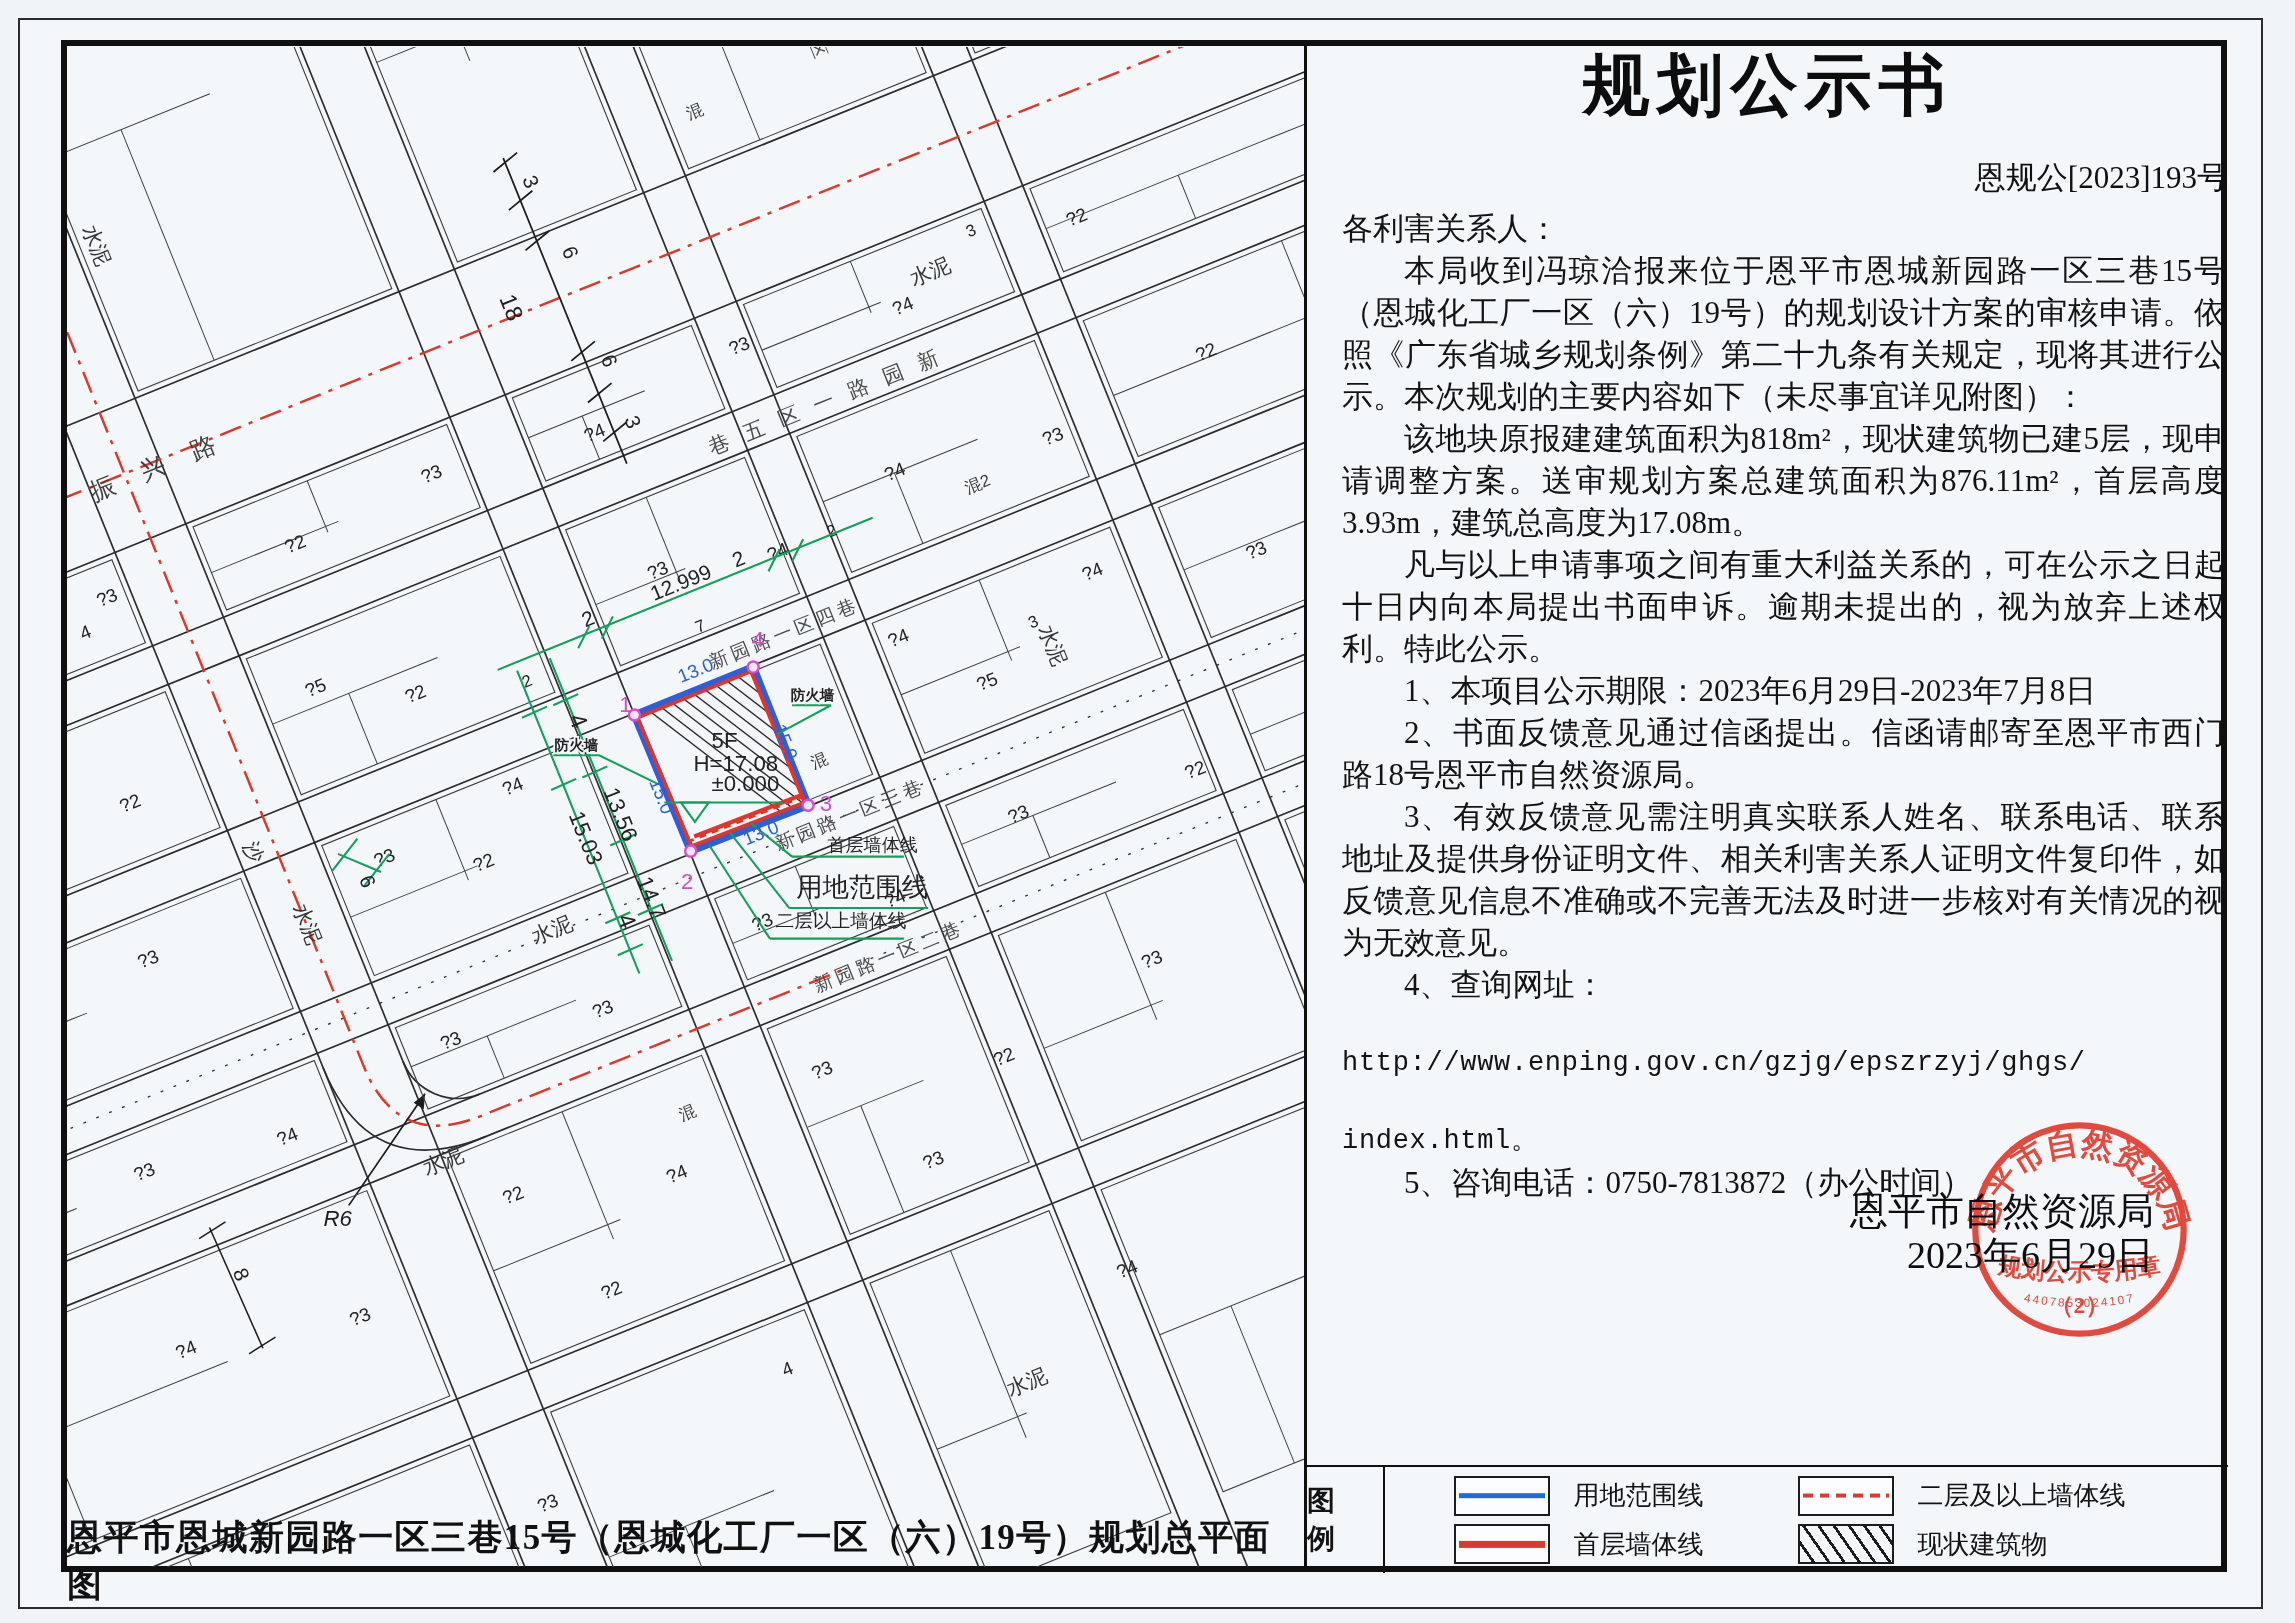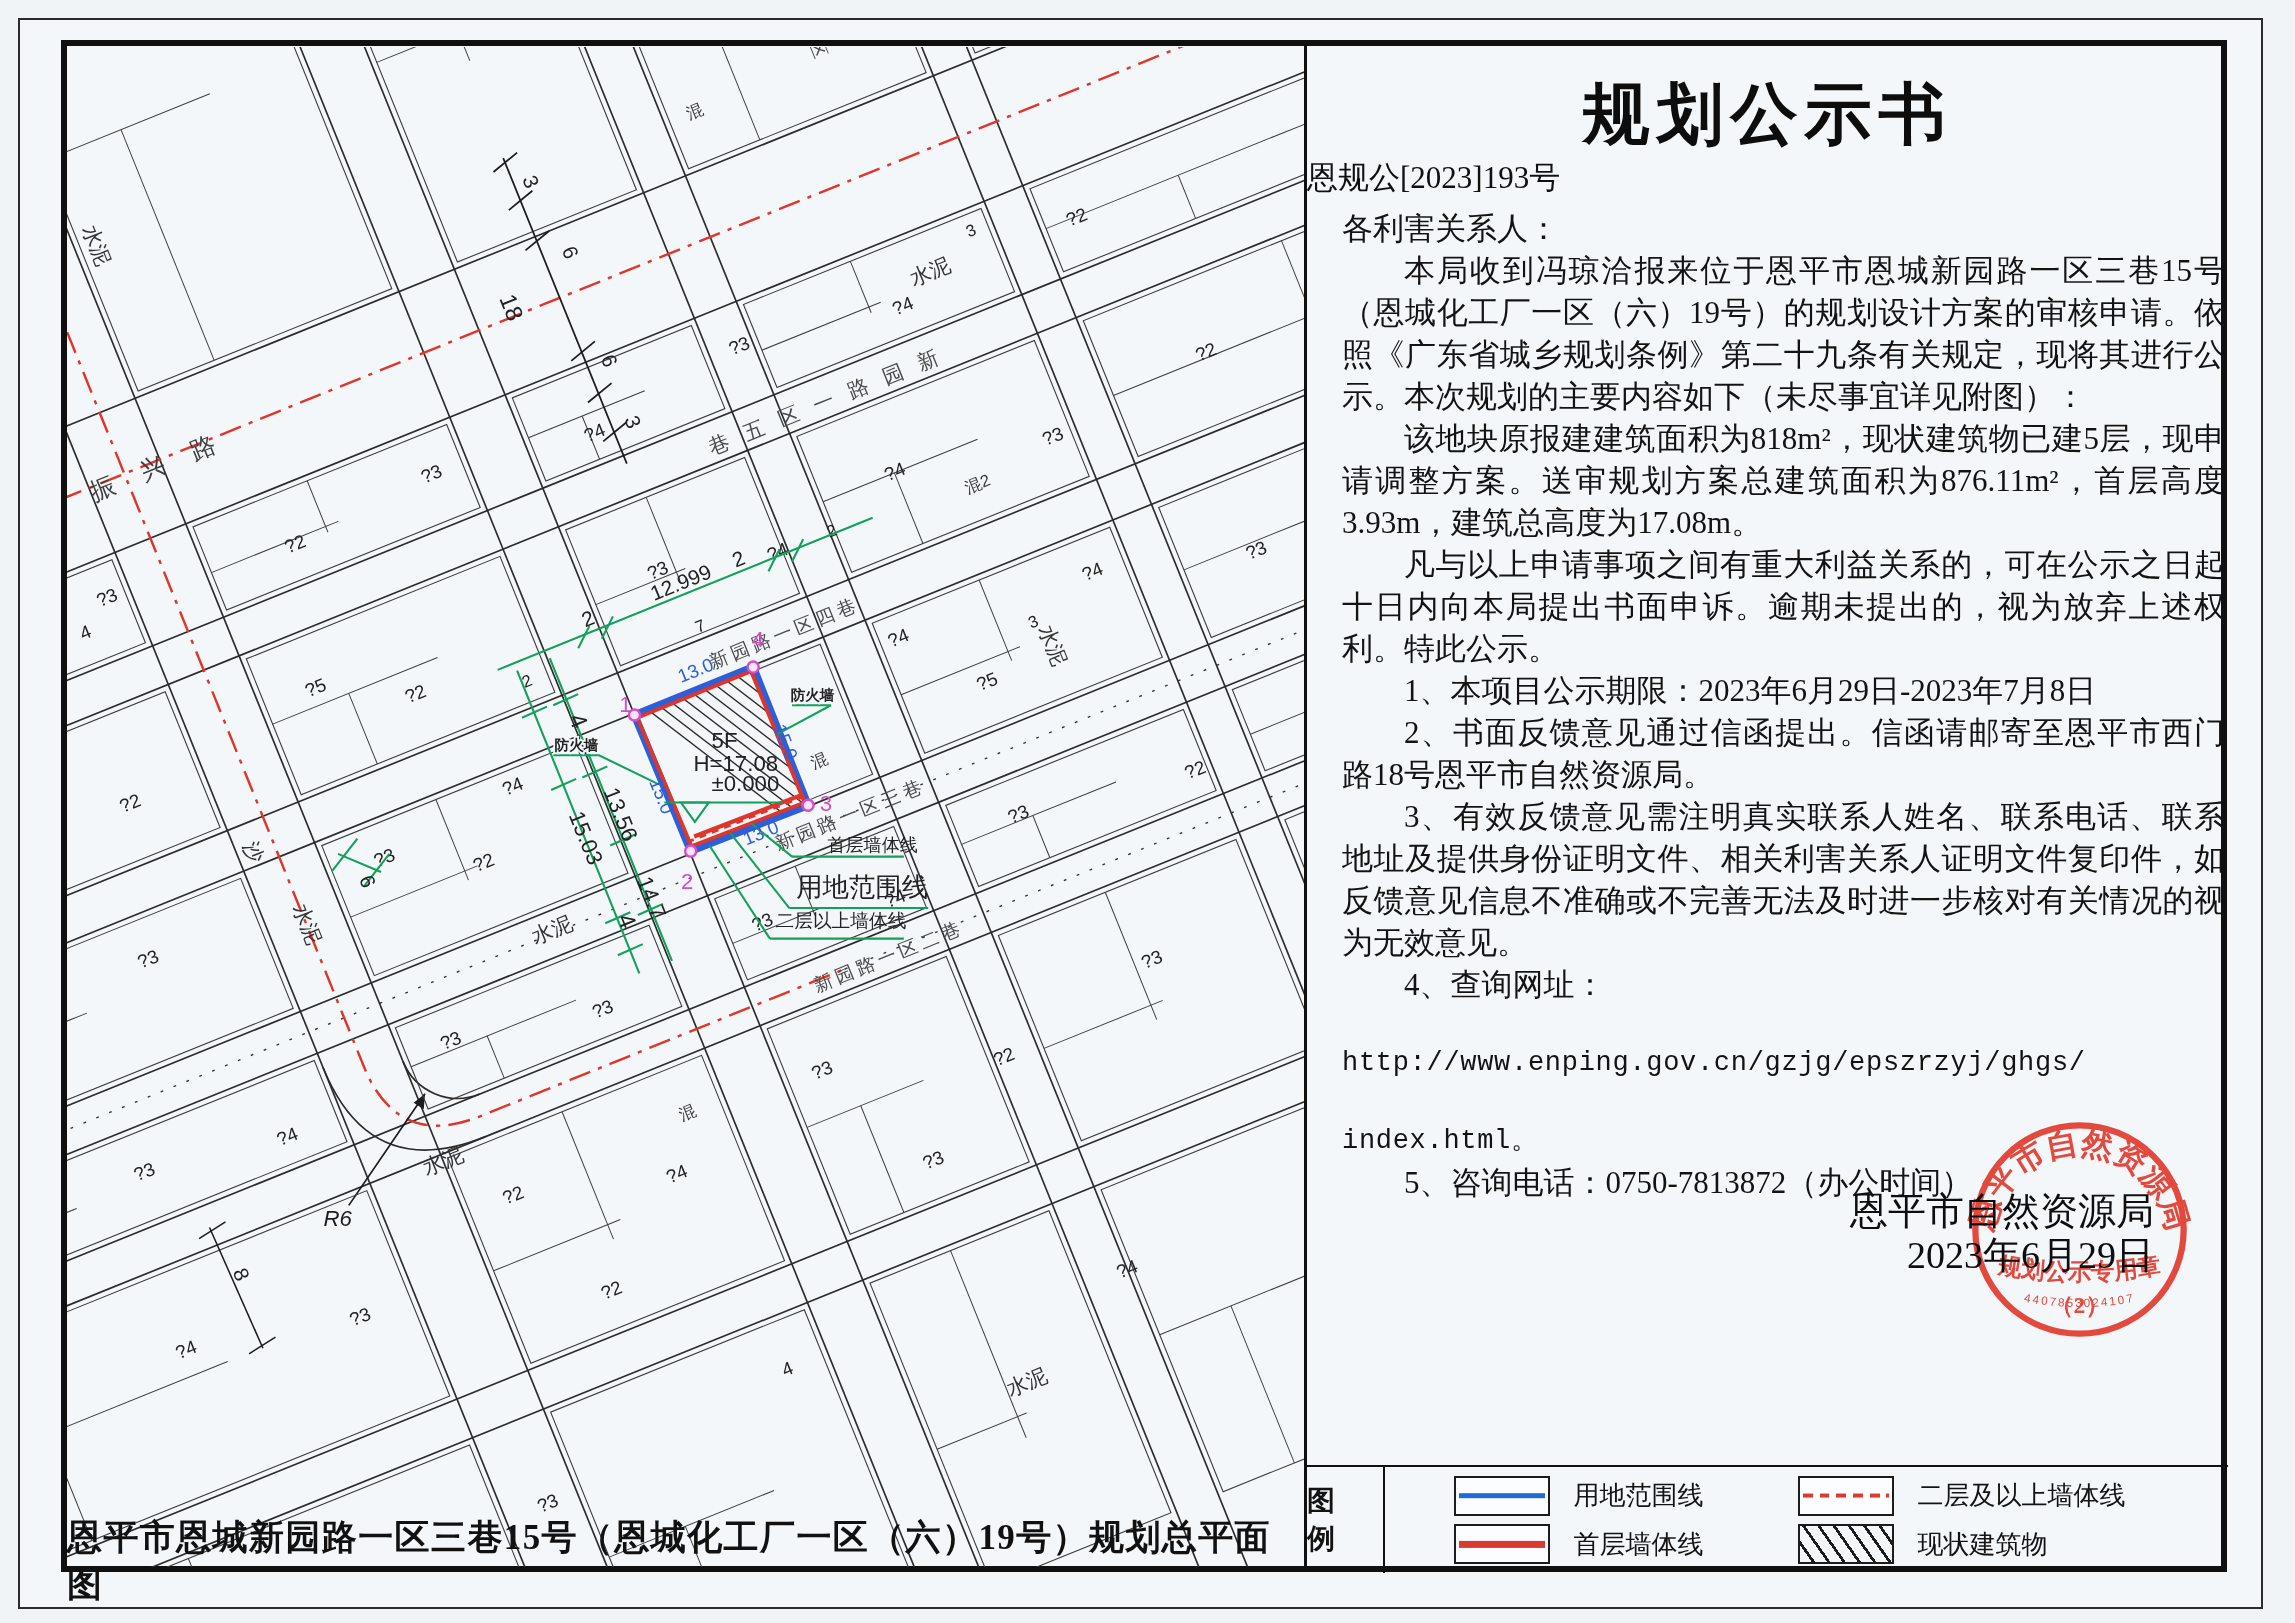--- a/index.html
+++ b/index.html
@@ -7,23 +7,23 @@
         font-family:"Liberation Serif",serif;color:#161616;}
   .outer-border{position:absolute;left:18px;top:18px;width:2241px;height:1587px;
         border:2.1px solid #2b2b2b;background:#f3f7f9;}
   .frame{position:absolute;left:61px;top:40px;width:2166px;height:1532px;
         border:6.2px solid #101010;box-sizing:border-box;}
   .divider-v{position:absolute;left:1304px;top:40px;width:2.8px;height:1532px;background:#101010;}
   .map-area{position:absolute;left:67px;top:47px;width:1237px;height:1520px;overflow:hidden;}
   .map-caption{position:absolute;left:67px;top:1514px;width:1237px;text-align:left;
         font-size:35px;font-weight:bold;letter-spacing:1.4px;color:#111;}
   .panel{position:absolute;left:1307px;top:40px;width:921px;height:1425px;}
-  .notice-title{position:absolute;left:0;top:29px;width:100%;text-align:center;
+  .notice-title{position:absolute;left:0;top:0;width:100%;text-align:center;
         font-size:67px;font-weight:bold;letter-spacing:7px;color:#0d0d0d;}
-  .notice-docno{position:absolute;left:0;top:117px;width:100%;text-align:left;
+  .notice-docno{position:absolute;left:0;top:117px;width:100%;text-align:right;
         font-size:31px;color:#101010;}
   .notice-body{position:absolute;left:35px;top:168px;width:883px;font-size:31px;line-height:42px;
         text-align:justify;color:#131313;}
   .notice-body p{margin:0;}
   .notice-body p.indent{text-indent:2em;}
   .notice-body p.url{font-family:"Liberation Mono",monospace;font-size:27px;letter-spacing:0.7px;margin-top:36px;}
   .signature{position:absolute;left:486px;top:1149px;width:361px;text-align:right;
         font-size:38px;line-height:44px;color:#0e0e0e;z-index:5;}
   .stamp-box{position:absolute;left:1967px;top:1117px;width:225px;height:225px;z-index:4;opacity:.92;}
   .legend{position:absolute;left:1307px;top:1465px;width:921px;height:108px;border-top:2.8px solid #101010;

